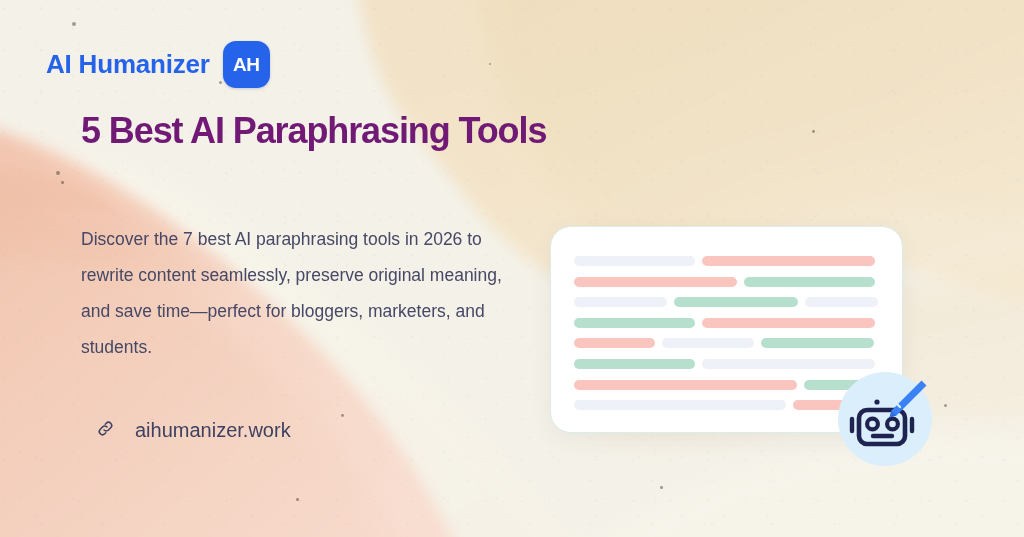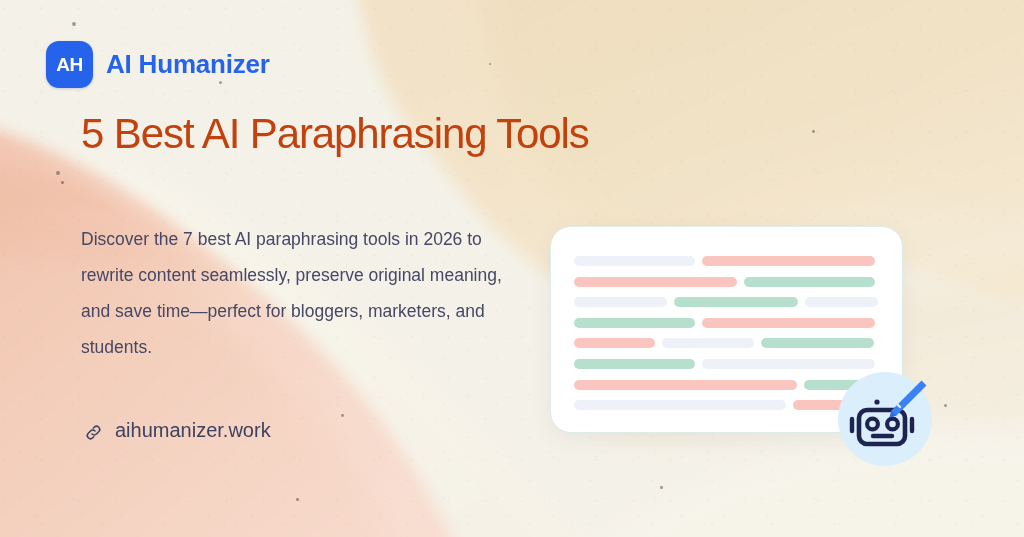--- a/index.html
+++ b/index.html
@@ -54,39 +54,39 @@
   }
   #brand-name {
     color:#2563eb; font-size:26px; font-weight:600;
     letter-spacing:-.2px; white-space:nowrap;
   }
 
   
   #headline {
     position:absolute; left:81px; top:112px;
     width:890px;
-    color:#c2410c;
-    font-size:42px; font-weight:400;
+    color:#701a75;
+    font-size:36px; font-weight:700;
     letter-spacing:-1.1px; line-height:1.05;
     white-space:nowrap;
   }
 
   
   #description {
     position:absolute; left:81px; top:221px;
     width:452px;
     color:#464866;
     font-size:17.5px; font-weight:400;
     line-height:2.06;
   }
 
   
   #site-link {
-    position:absolute; left:84px; top:419px;
-    display:flex; align-items:flex-end; gap:12px;
+    position:absolute; left:96px; top:419px;
+    display:flex; align-items:flex-start; gap:20px;
     color:#3f4160; font-size:20px; font-weight:400;
   }
   #site-link svg { display:block; }
 
   
   #doc-card {
     position:absolute; left:550px; top:226px;
     width:353px; height:207px;
     background:#ffffff;
     border-radius:21px;
@@ -190,24 +190,24 @@
       <div class="speck" style="left: 219px; top: 81px; width: 3px; height: 3px;"></div>
       <div class="speck" style="left: 341px; top: 414px; width: 2.8px; height: 2.8px;"></div>
       <div class="speck" style="left: 812px; top: 130px; width: 2.8px; height: 2.8px;"></div>
       <div class="speck" style="left: 944px; top: 404px; width: 3.2px; height: 3.2px;"></div>
       <div class="speck" style="left: 296px; top: 498px; width: 2.6px; height: 2.6px;"></div>
       <div class="speck" style="left: 489px; top: 63px; width: 2.4px; height: 2.4px;"></div>
       <div class="speck" style="left: 660px; top: 486px; width: 2.6px; height: 2.6px;"></div>
     </div>
 
   <div id="brand">
+    <div id="brand-name">AI Humanizer</div>
     <div id="brand-badge">
       <span>AH</span>
     </div>
-    <div id="brand-name">AI Humanizer</div>
   </div>
 
   <h1 id="headline">5 Best AI Paraphrasing Tools</h1>
 
   <p id="description">Discover the 7 best AI paraphrasing tools in 2026 to rewrite content seamlessly, preserve original meaning, and save time—perfect for bloggers, marketers, and students.</p>
 
   <div id="site-link">
     <span>
       <svg width="19" height="19" viewBox="0 0 24 24" fill="none" stroke="#3f4160" stroke-width="1.9" stroke-linecap="round" stroke-linejoin="round">
         <path d="M10.1 13.9a4 4 0 0 0 5.66 0l2.83-2.83a4 4 0 1 0-5.66-5.66l-1.3 1.3"></path>

